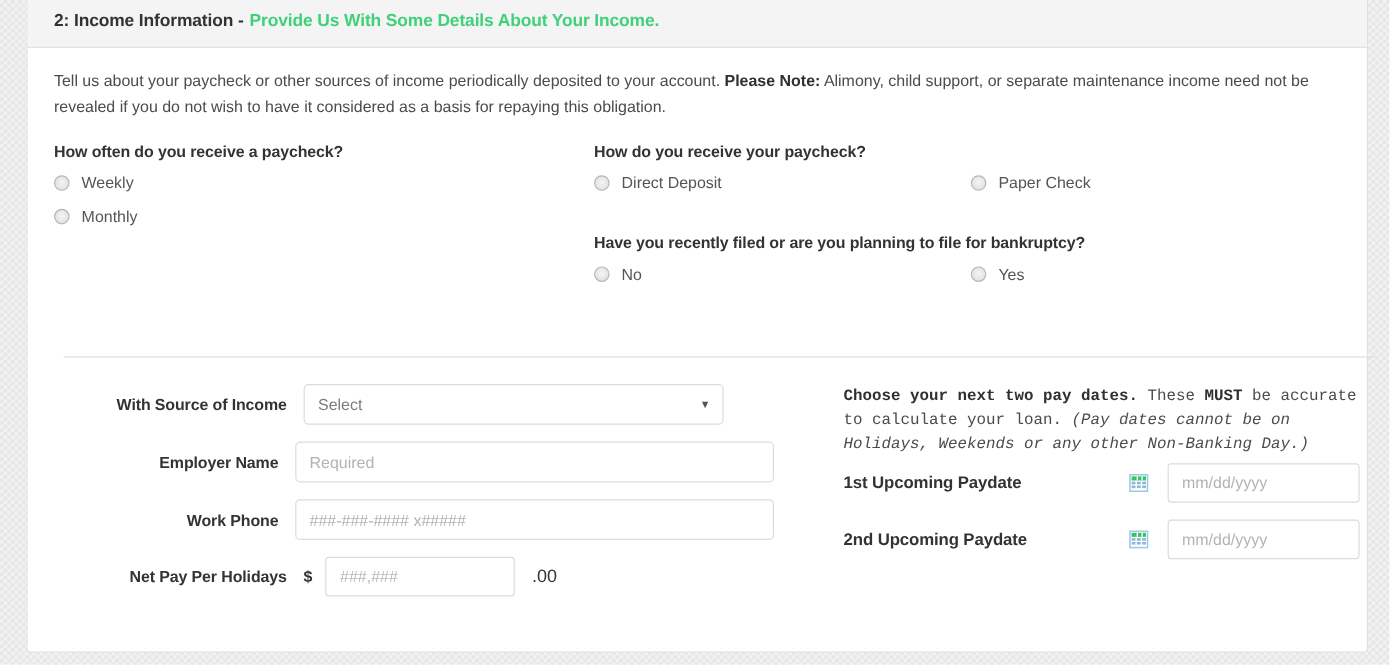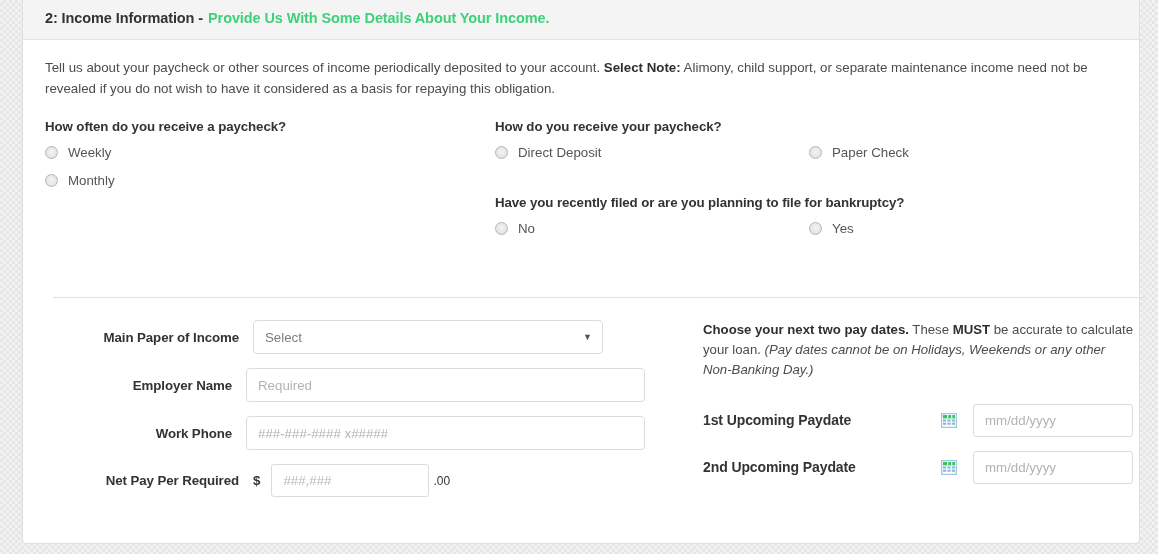--- a/index.html
+++ b/index.html
@@ -189,34 +189,35 @@
     border-radius: 3px;
     background: #fff;
     padding: 0 11px;
     font-size: 13.3px;
     color: #555;
     outline: none;
     font-family: "Liberation Sans", sans-serif;
   }
   .txt-money::placeholder { color: #b9b9b9; }
   .cents {
-    font-size: 12px;
+    font-size: 15px;
     color: #333;
-    margin-left: 4px;
+    margin-left: 14px;
     font-weight: normal;
   }
 
   
   .form-right { position: absolute; left: 658px; top: 0; width: 460px; }
   .paydate-note {
     font-size: 13.2px;
     color: #4c4c4c;
     line-height: 1.5;
     width: 432px;
-    margin-bottom: 24px;
+    margin-bottom: 6px;
+    font-family: Liberation Mono, monospace;
   }
   .paydate-note b { color: #2f2f2f; font-weight: bold; }
   .paydate-note i { font-style: italic; }
 
   .pd-row {
     display: flex;
     align-items: center;
     margin-bottom: 14px;
   }
   .pd-label {
@@ -253,21 +254,21 @@
 <div id="page">
   <div id="panel">
 
     <div class="panel-header">
       <span class="step-title">2: Income Information -</span>
       <span class="step-sub" style="color:#3ed17a;">Provide Us With Some Details About Your Income.</span>
     </div>
 
     <div class="panel-body">
 
-      <p class="intro"><span>Tell us about your paycheck or other sources of income periodically deposited to your account. </span><b>Select Note:</b><span> Alimony, child support, or separate maintenance income need not be revealed if you do not wish to have it considered as a basis for repaying this obligation.</span></p>
+      <p class="intro"><span>Tell us about your paycheck or other sources of income periodically deposited to your account. </span><b>Please Note:</b><span> Alimony, child support, or separate maintenance income need not be revealed if you do not wish to have it considered as a basis for repaying this obligation.</span></p>
 
       <div class="radio-region">
 
         <div class="q-block q-left">
           <div class="q-title">How often do you receive a paycheck?</div>
 
           <div class="opt">
             <span class="radio"></span>
             <span>Weekly</span>
           </div>
@@ -307,21 +308,21 @@
 
       </div>
 
       <div class="divider"></div>
 
       <div class="form-region">
 
         <div class="form-left">
 
           <div class="frow">
-            <div class="flabel">Main Paper of Income</div>
+            <div class="flabel">With Source of Income</div>
             <div class="control">
               <div class="selectbox">
                 <span>Select</span>
                 <span class="caret">▼</span>
               </div>
             </div>
           </div>
 
           <div class="frow">
             <div class="flabel">Employer Name</div>
@@ -331,21 +332,21 @@
           </div>
 
           <div class="frow">
             <div class="flabel">Work Phone</div>
             <div class="control">
               <input class="txt" type="text" placeholder="###-###-#### x#####" style="">
             </div>
           </div>
 
           <div class="frow">
-            <div class="flabel">Net Pay Per Required</div>
+            <div class="flabel">Net Pay Per Holidays</div>
             <div class="control money-wrap">
               <span class="dollar">$</span>
               <input class="txt-money" type="text" placeholder="###,###" style="">
               <span class="cents">.00</span>
             </div>
           </div>
 
         </div>
 
         <div class="form-right">

